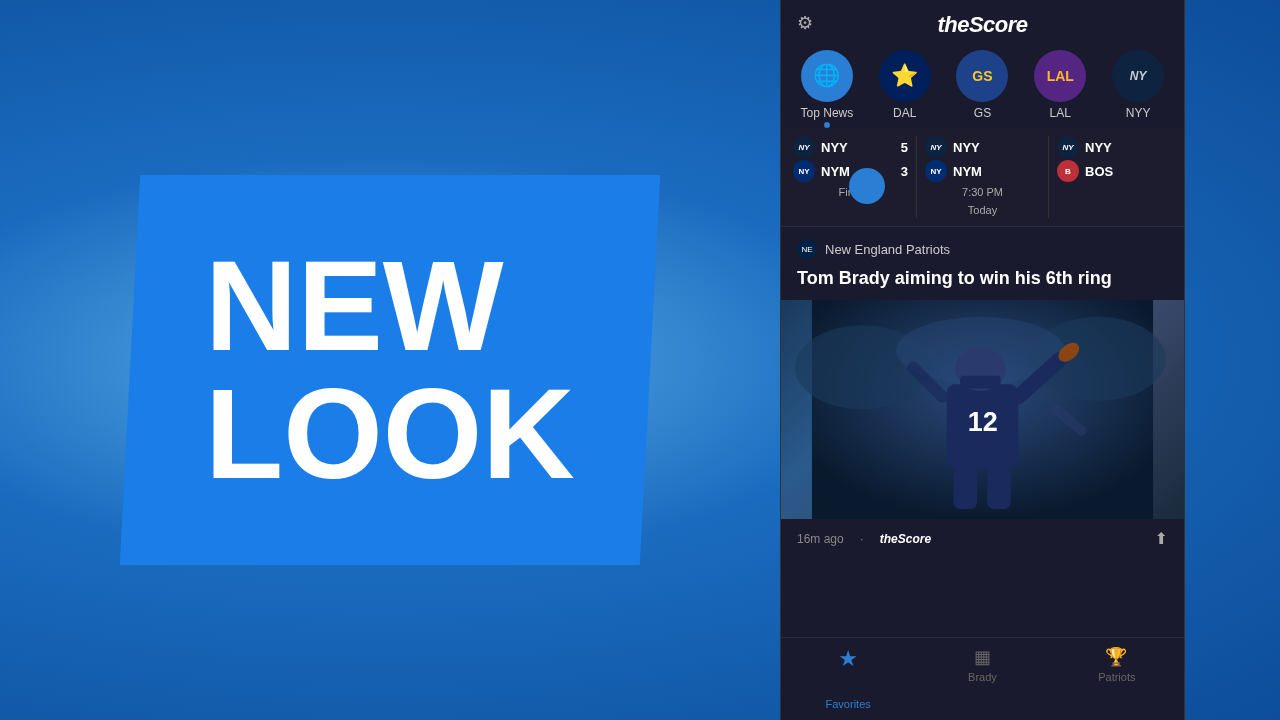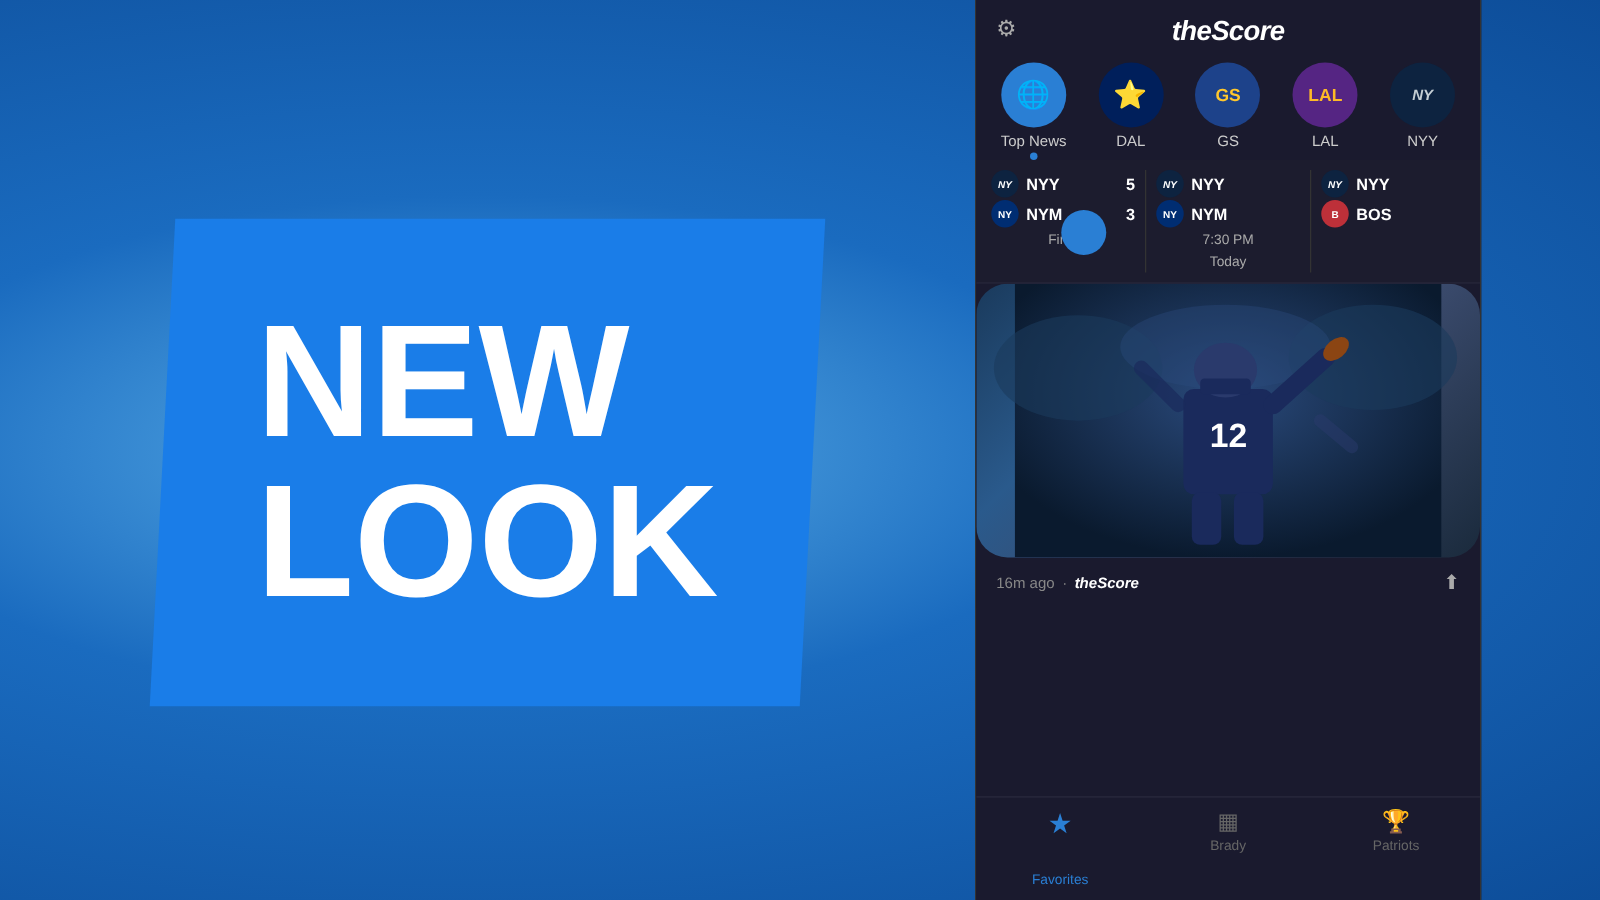--- a/index.html
+++ b/index.html
@@ -216,34 +216,33 @@
       color: #fff;
       padding: 0 16px 10px;
       line-height: 1.3;
     }
     .news-image {
       width: 100%;
       height: 219px;
       background: linear-gradient(135deg, #1a3a5c 0%, #2a5a8c 30%, #3a4a6c 60%, #1a2a3c 100%);
       position: relative;
       overflow: hidden;
-      border-radius: 25px;
     }
 
     .news-footer {
       display: flex;
       align-items: center;
       justify-content: space-between;
       padding: 10px 16px;
       background: #1a1a2e;
     }
     .news-meta {
       display: flex;
       align-items: center;
-      gap: 6px;
+      gap: 16px;
       text-align: center;
     }
     .news-time {
       font-size: 12px;
       color: #888;
     }
     .news-source {
       font-size: 12px;
       color: #fff;
       font-weight: 700;
@@ -408,20 +407,25 @@
         <div class="score-team-logo bos-logo" style="background:#bd3039;">B</div>
         <span class="score-team-name">BOS</span>
       </div>
     </div>
 
   </div>
 
   <div class="blue-dot-overlay"></div>
 
   <div class="news-section">
+    <div class="news-team-label">
+      <div class="patriots-logo">NE</div>
+      <span class="news-team-name">New England Patriots</span>
+    </div>
+    <div class="news-headline">Tom Brady aiming to win his 6th ring</div>
 
     <div class="news-image">
       
       <svg width="100%" height="100%" viewBox="0 0 405 260" xmlns="http://www.w3.org/2000/svg">
 
         <defs>
           <radialGradient id="bgGrad" cx="50%" cy="40%" r="60%">
             <stop offset="0%" stop-color="#2a4a7c"></stop>
             <stop offset="100%" stop-color="#0a1a2e"></stop>
           </radialGradient>

